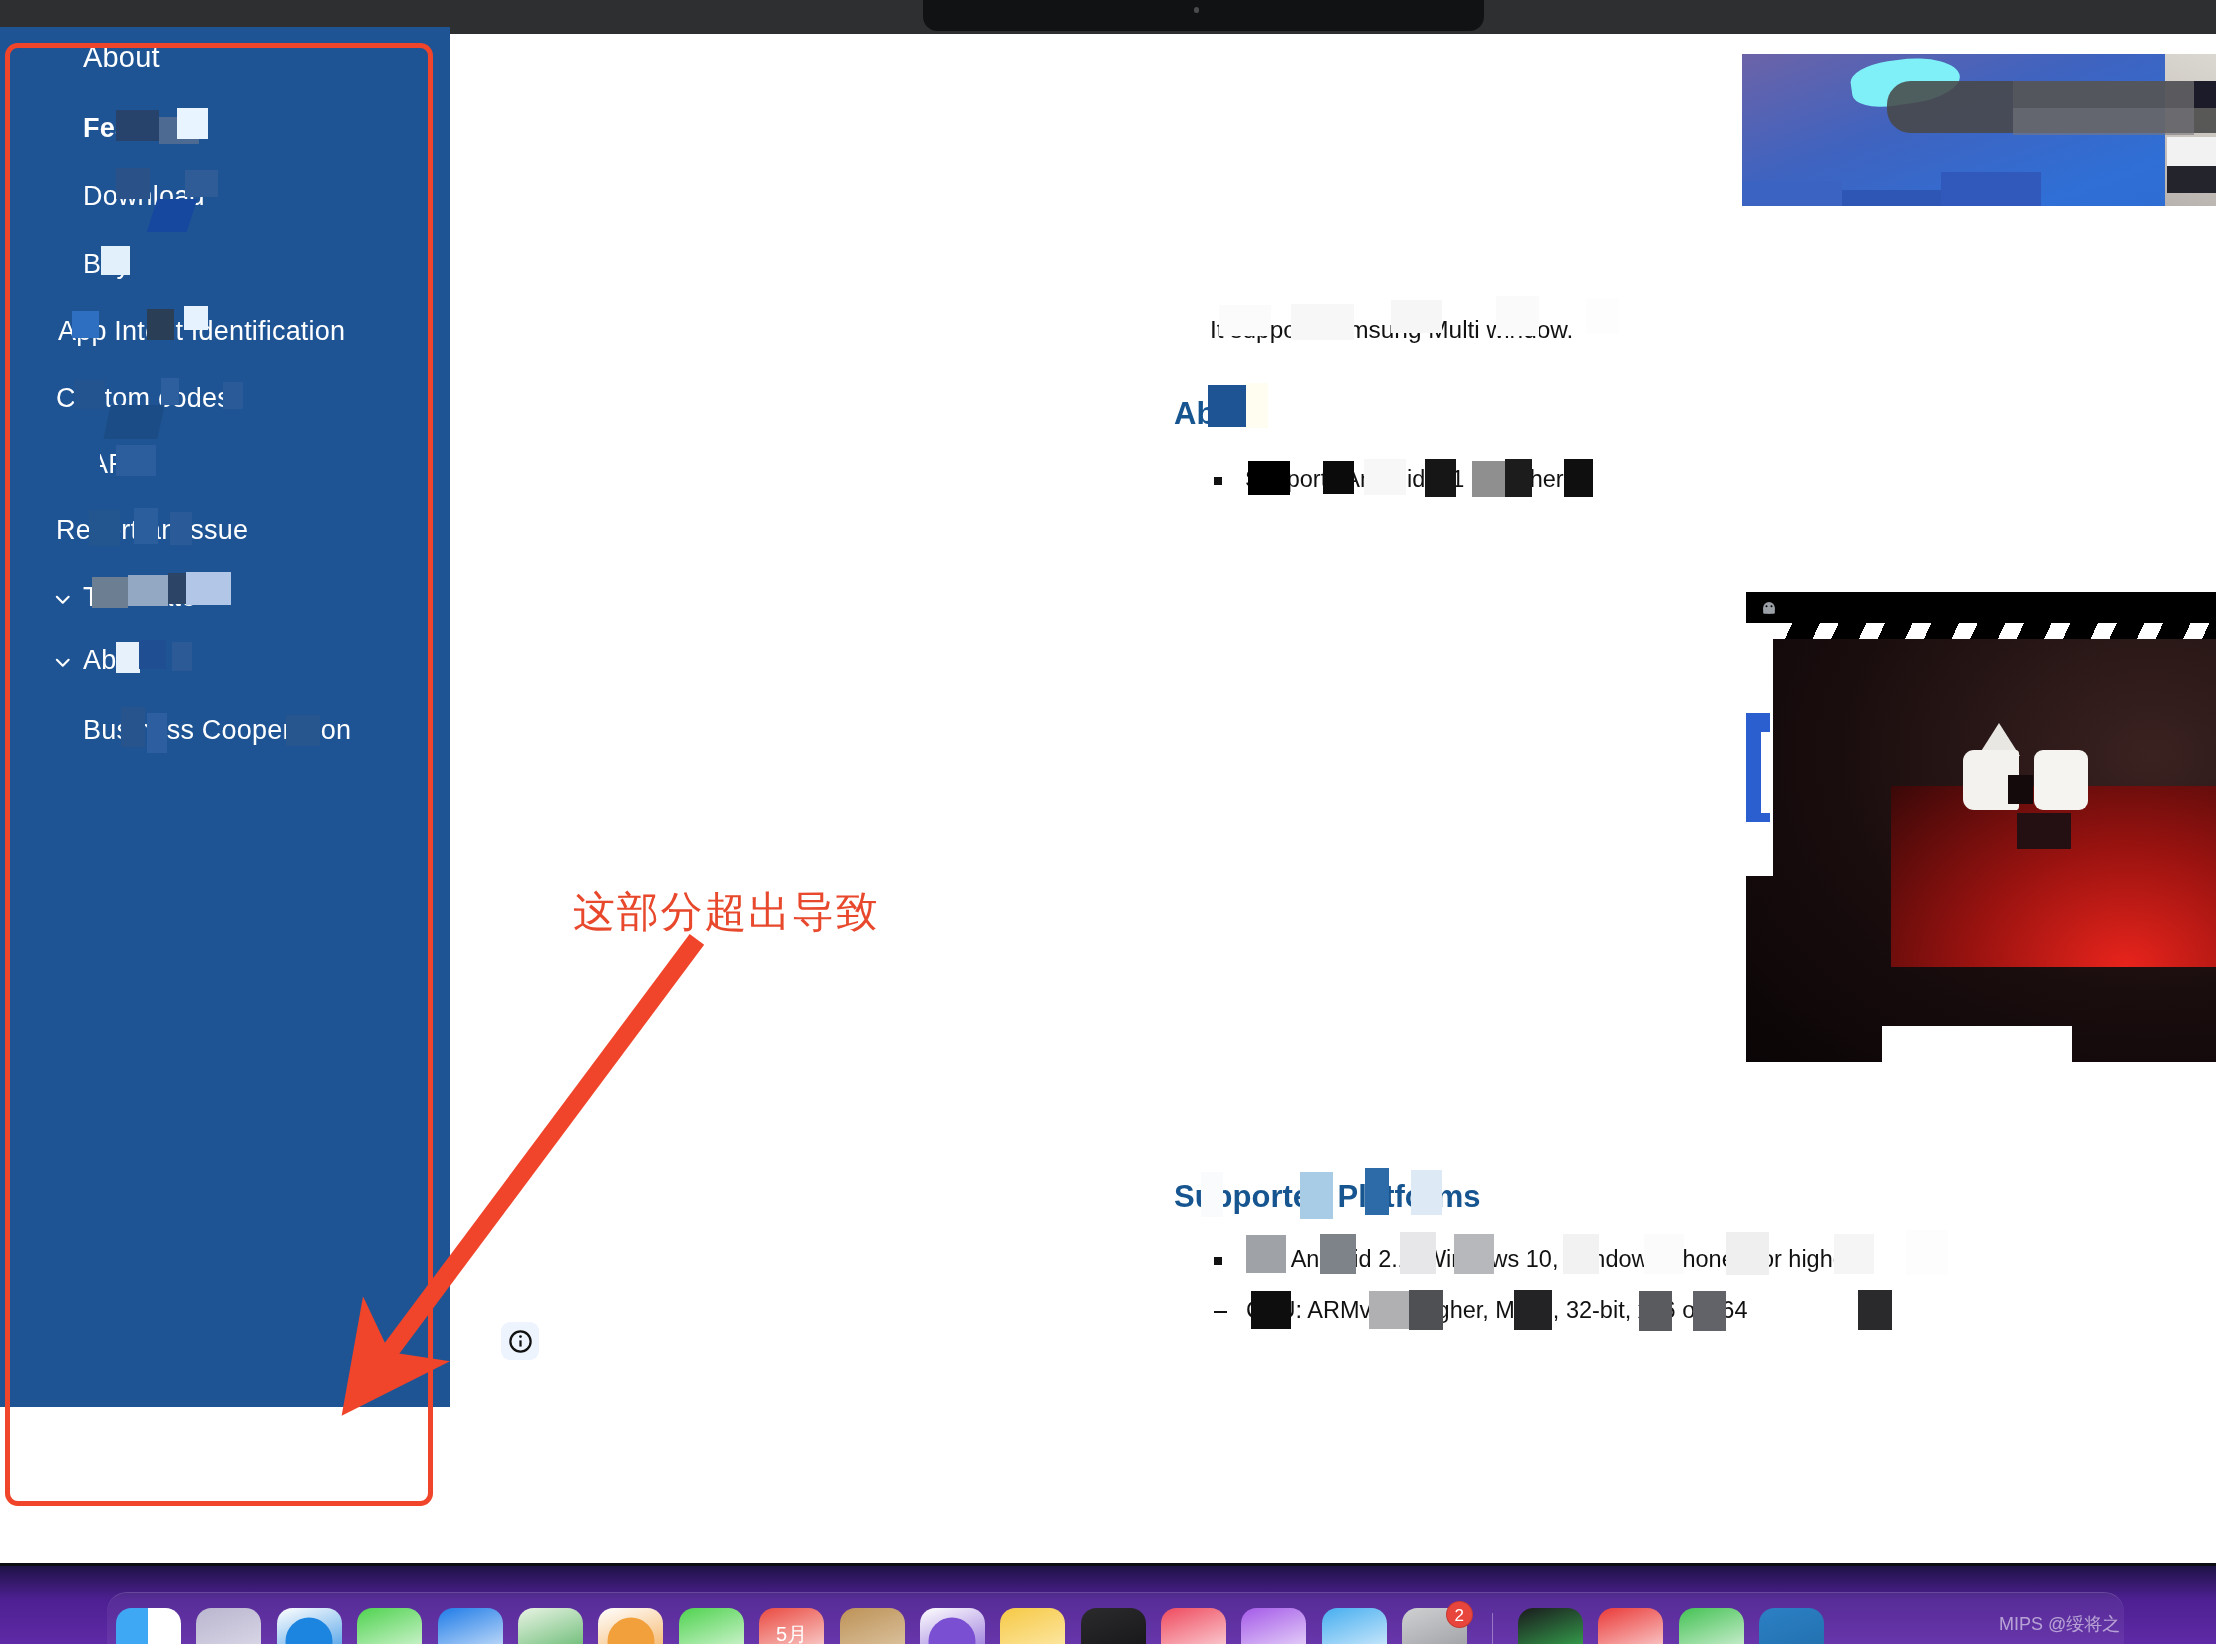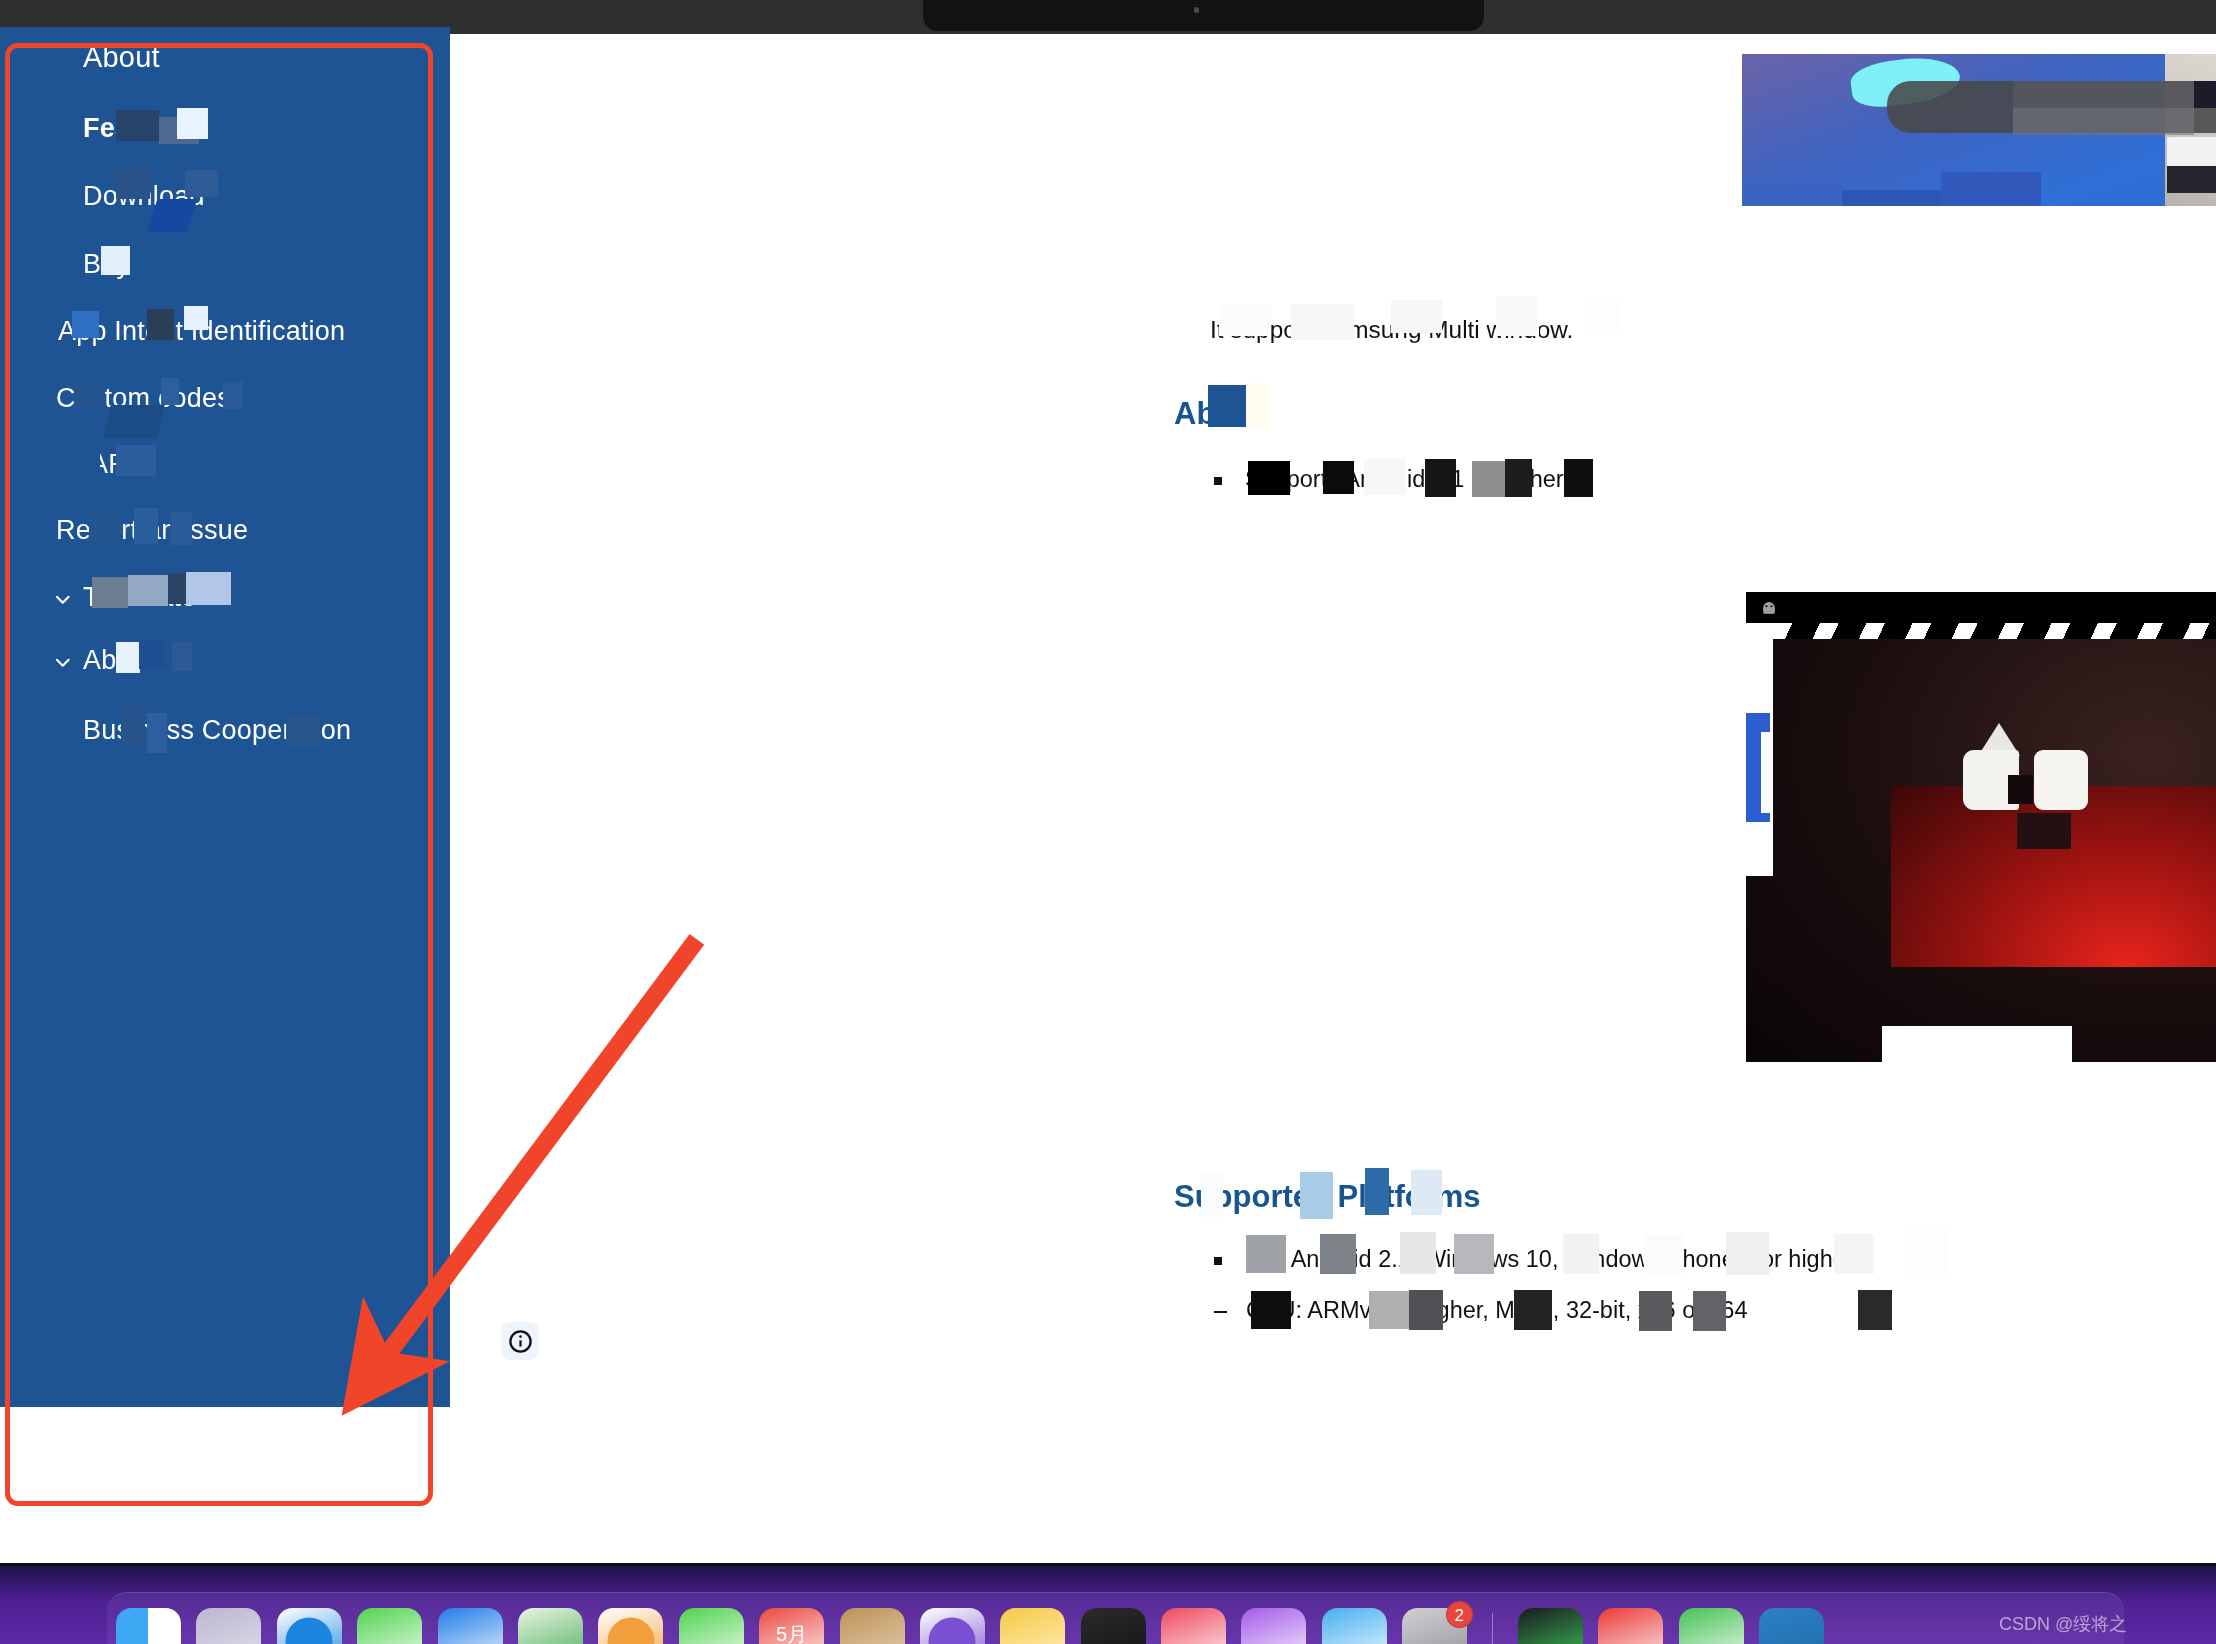--- a/index.html
+++ b/index.html
@@ -353,20 +353,21 @@
     <div class="info-badge" style="left:51px; top:1288px;">
       <svg width="27" height="27" viewBox="0 0 24 24" fill="none" stroke="#111" stroke-width="2">
         <circle cx="12" cy="12" r="9"></circle>
           <line x1="12" y1="11" x2="12" y2="16.5"></line>
         <circle cx="12" cy="7.6" r="1.2" fill="#111" stroke="none"></circle>
       </svg>
     </div>
   </div>
 
   <div class="anno-box"></div>
+  <div class="anno-text">这部分超出导致</div>
   <svg class="anno-arrow" viewBox="0 0 420 560">
     <defs>
       <marker id="ah" markerWidth="6" markerHeight="6" refX="2.6" refY="3" orient="auto">
         <path d="M0,0 L6,3 L0,6 L1.6,3 Z" fill="#f0452a"></path>
       </marker>
     </defs>
     <line x1="400" y1="18" x2="48" y2="490" stroke="#f0452a" stroke-width="20" marker-end="url(#ah)" stroke-linecap="butt"></line>
   </svg>
 
   <div class="desk-gap"></div>
@@ -400,16 +401,16 @@
       <div class="dock-icon" style="background: linear-gradient(160deg, rgb(70, 174, 240) 0%, rgb(255, 255, 255) 100%);"></div>
       <div class="dock-icon" style="background: linear-gradient(160deg, rgb(207, 208, 210) 0%, rgb(142, 144, 148) 100%); overflow: visible;">
         <div class="badge">2</div>
       </div>
       <div class="dock-sep"></div>
       <div class="dock-icon" style="background: linear-gradient(160deg, rgb(26, 26, 29) 0%, rgb(63, 212, 95) 100%);"></div>
       <div class="dock-icon" style="background: linear-gradient(160deg, rgb(234, 58, 56) 0%, rgb(255, 255, 255) 100%);"></div>
       <div class="dock-icon" style="background: linear-gradient(160deg, rgb(68, 194, 84) 0%, rgb(255, 255, 255) 100%);"></div>
       <div class="dock-icon" style="background: linear-gradient(160deg, rgb(43, 128, 196) 0%, rgb(31, 107, 168) 100%);"></div>
     </div>
-  <div class="watermark">CSDN @绥将之</div>
+  <div class="watermark">MIPS @绥将之</div>
 
 </div>
 
 
 </body></html>

